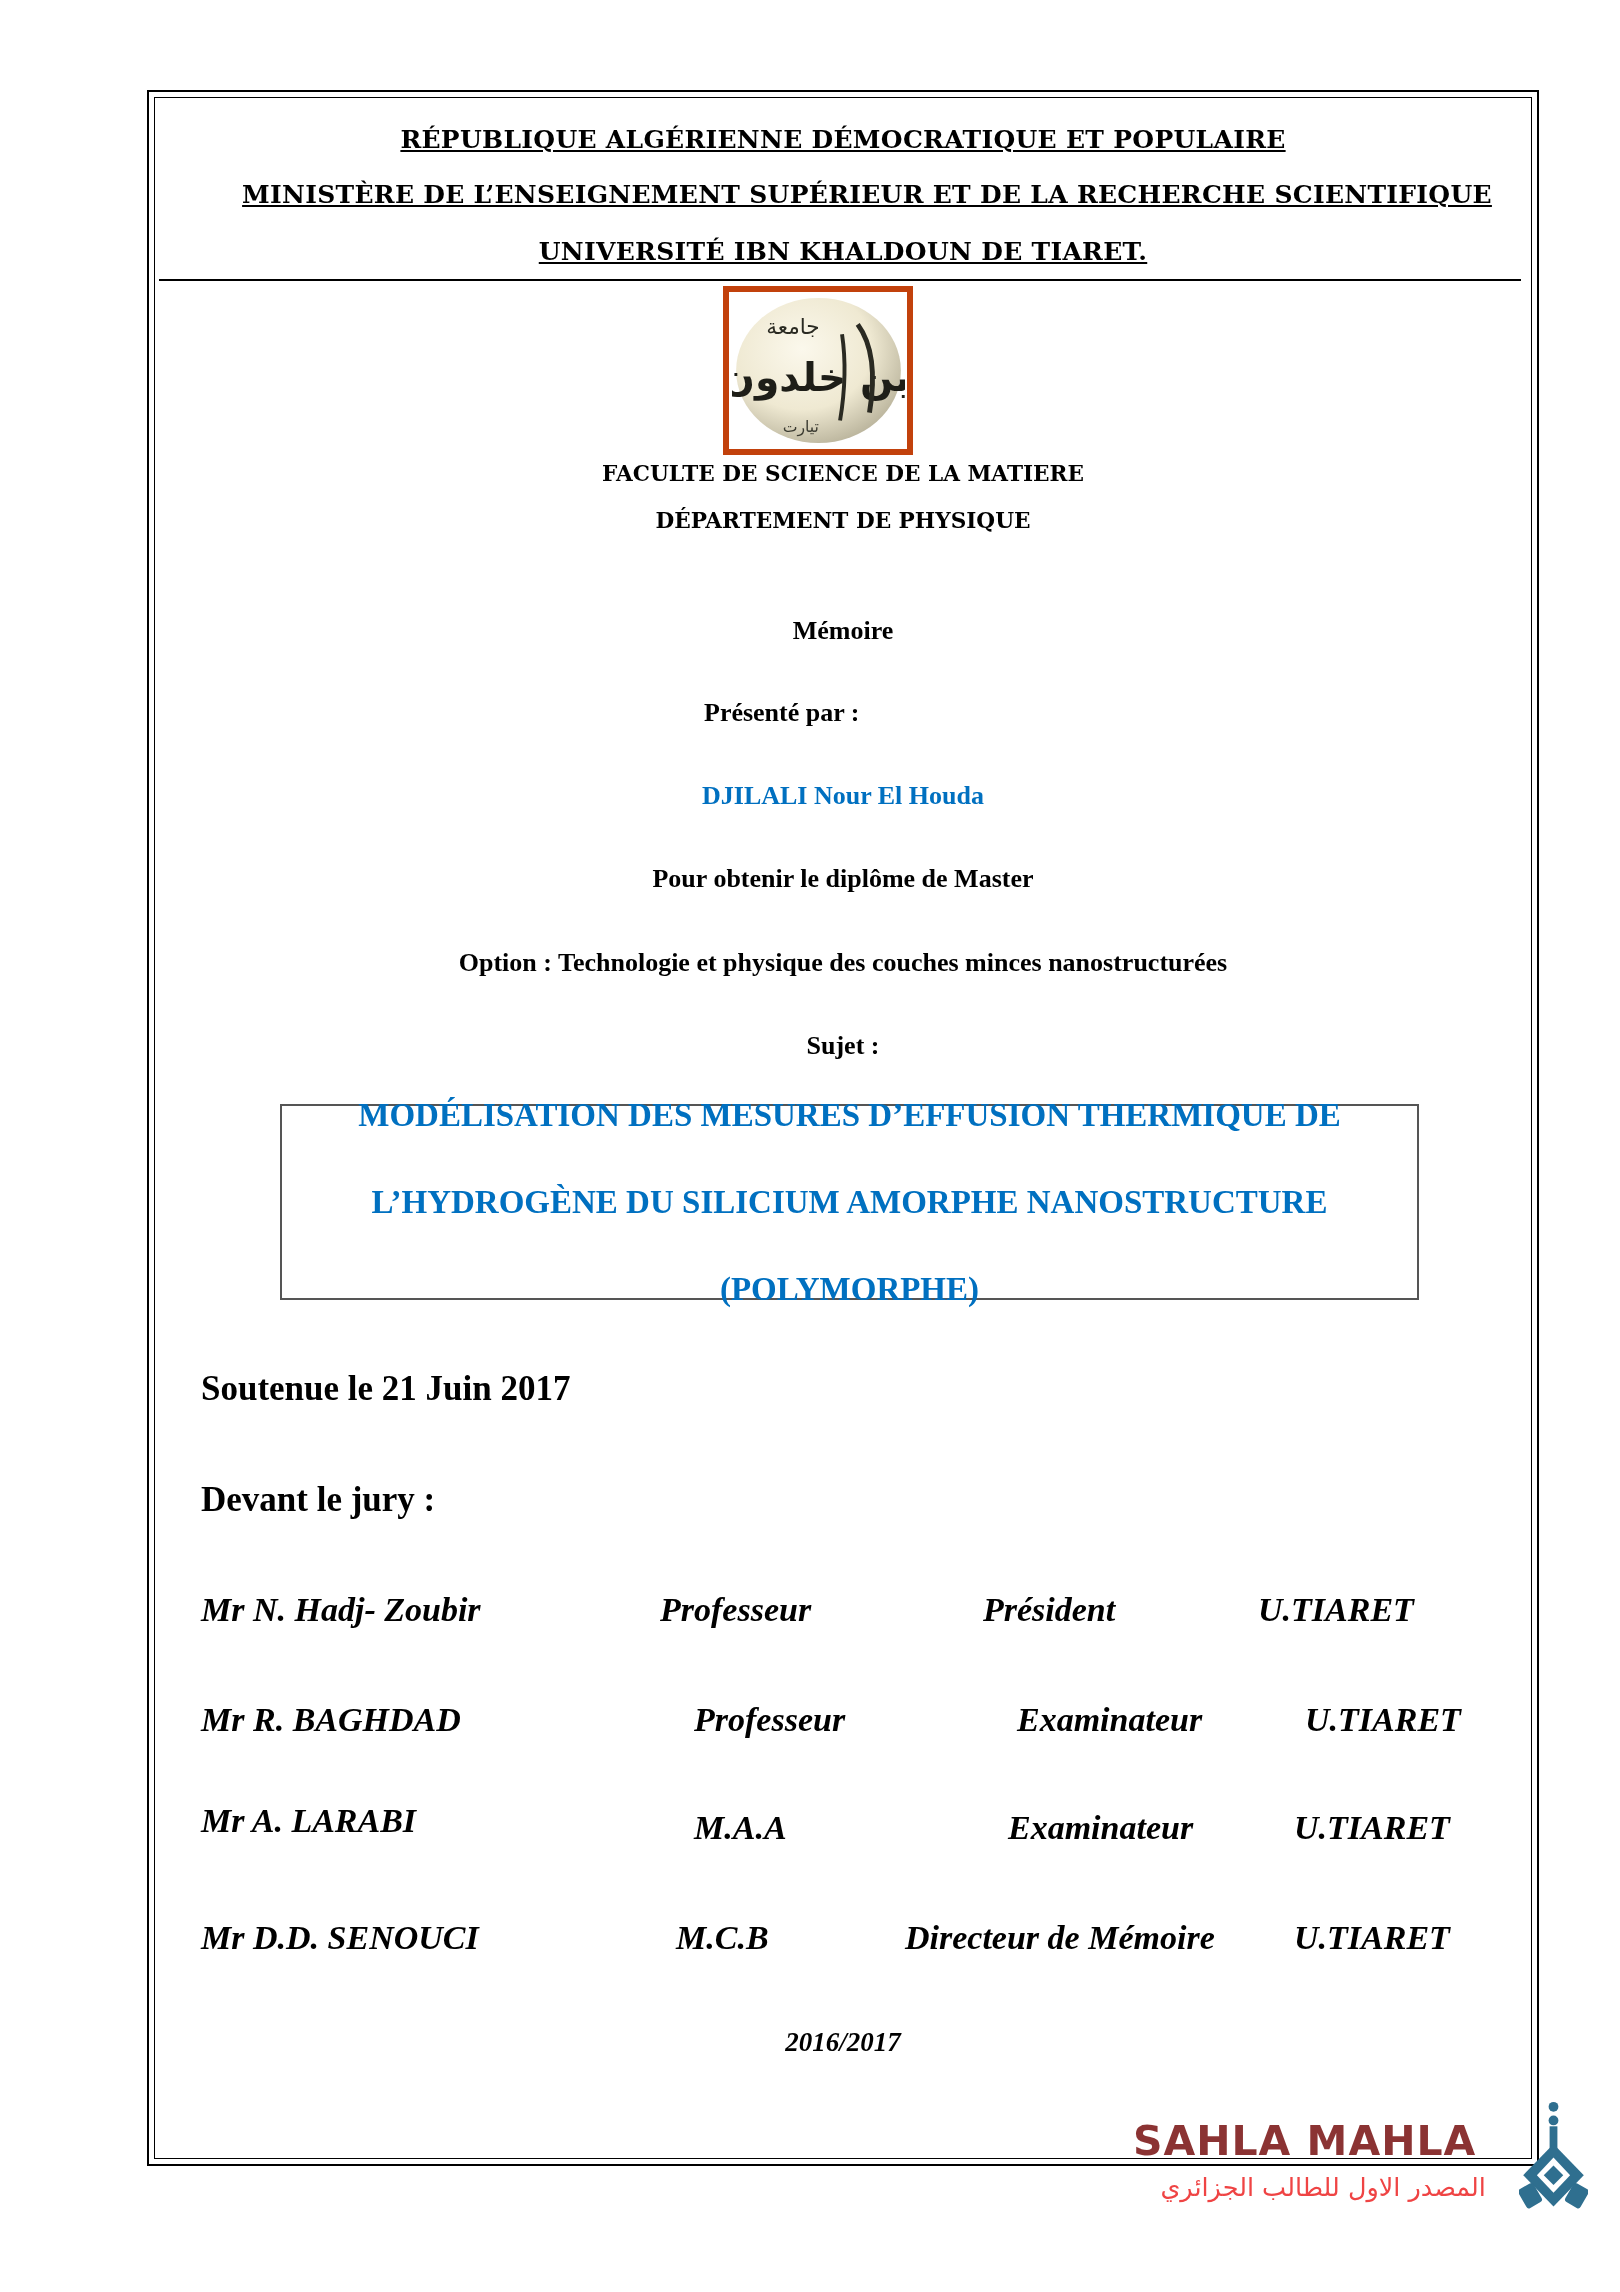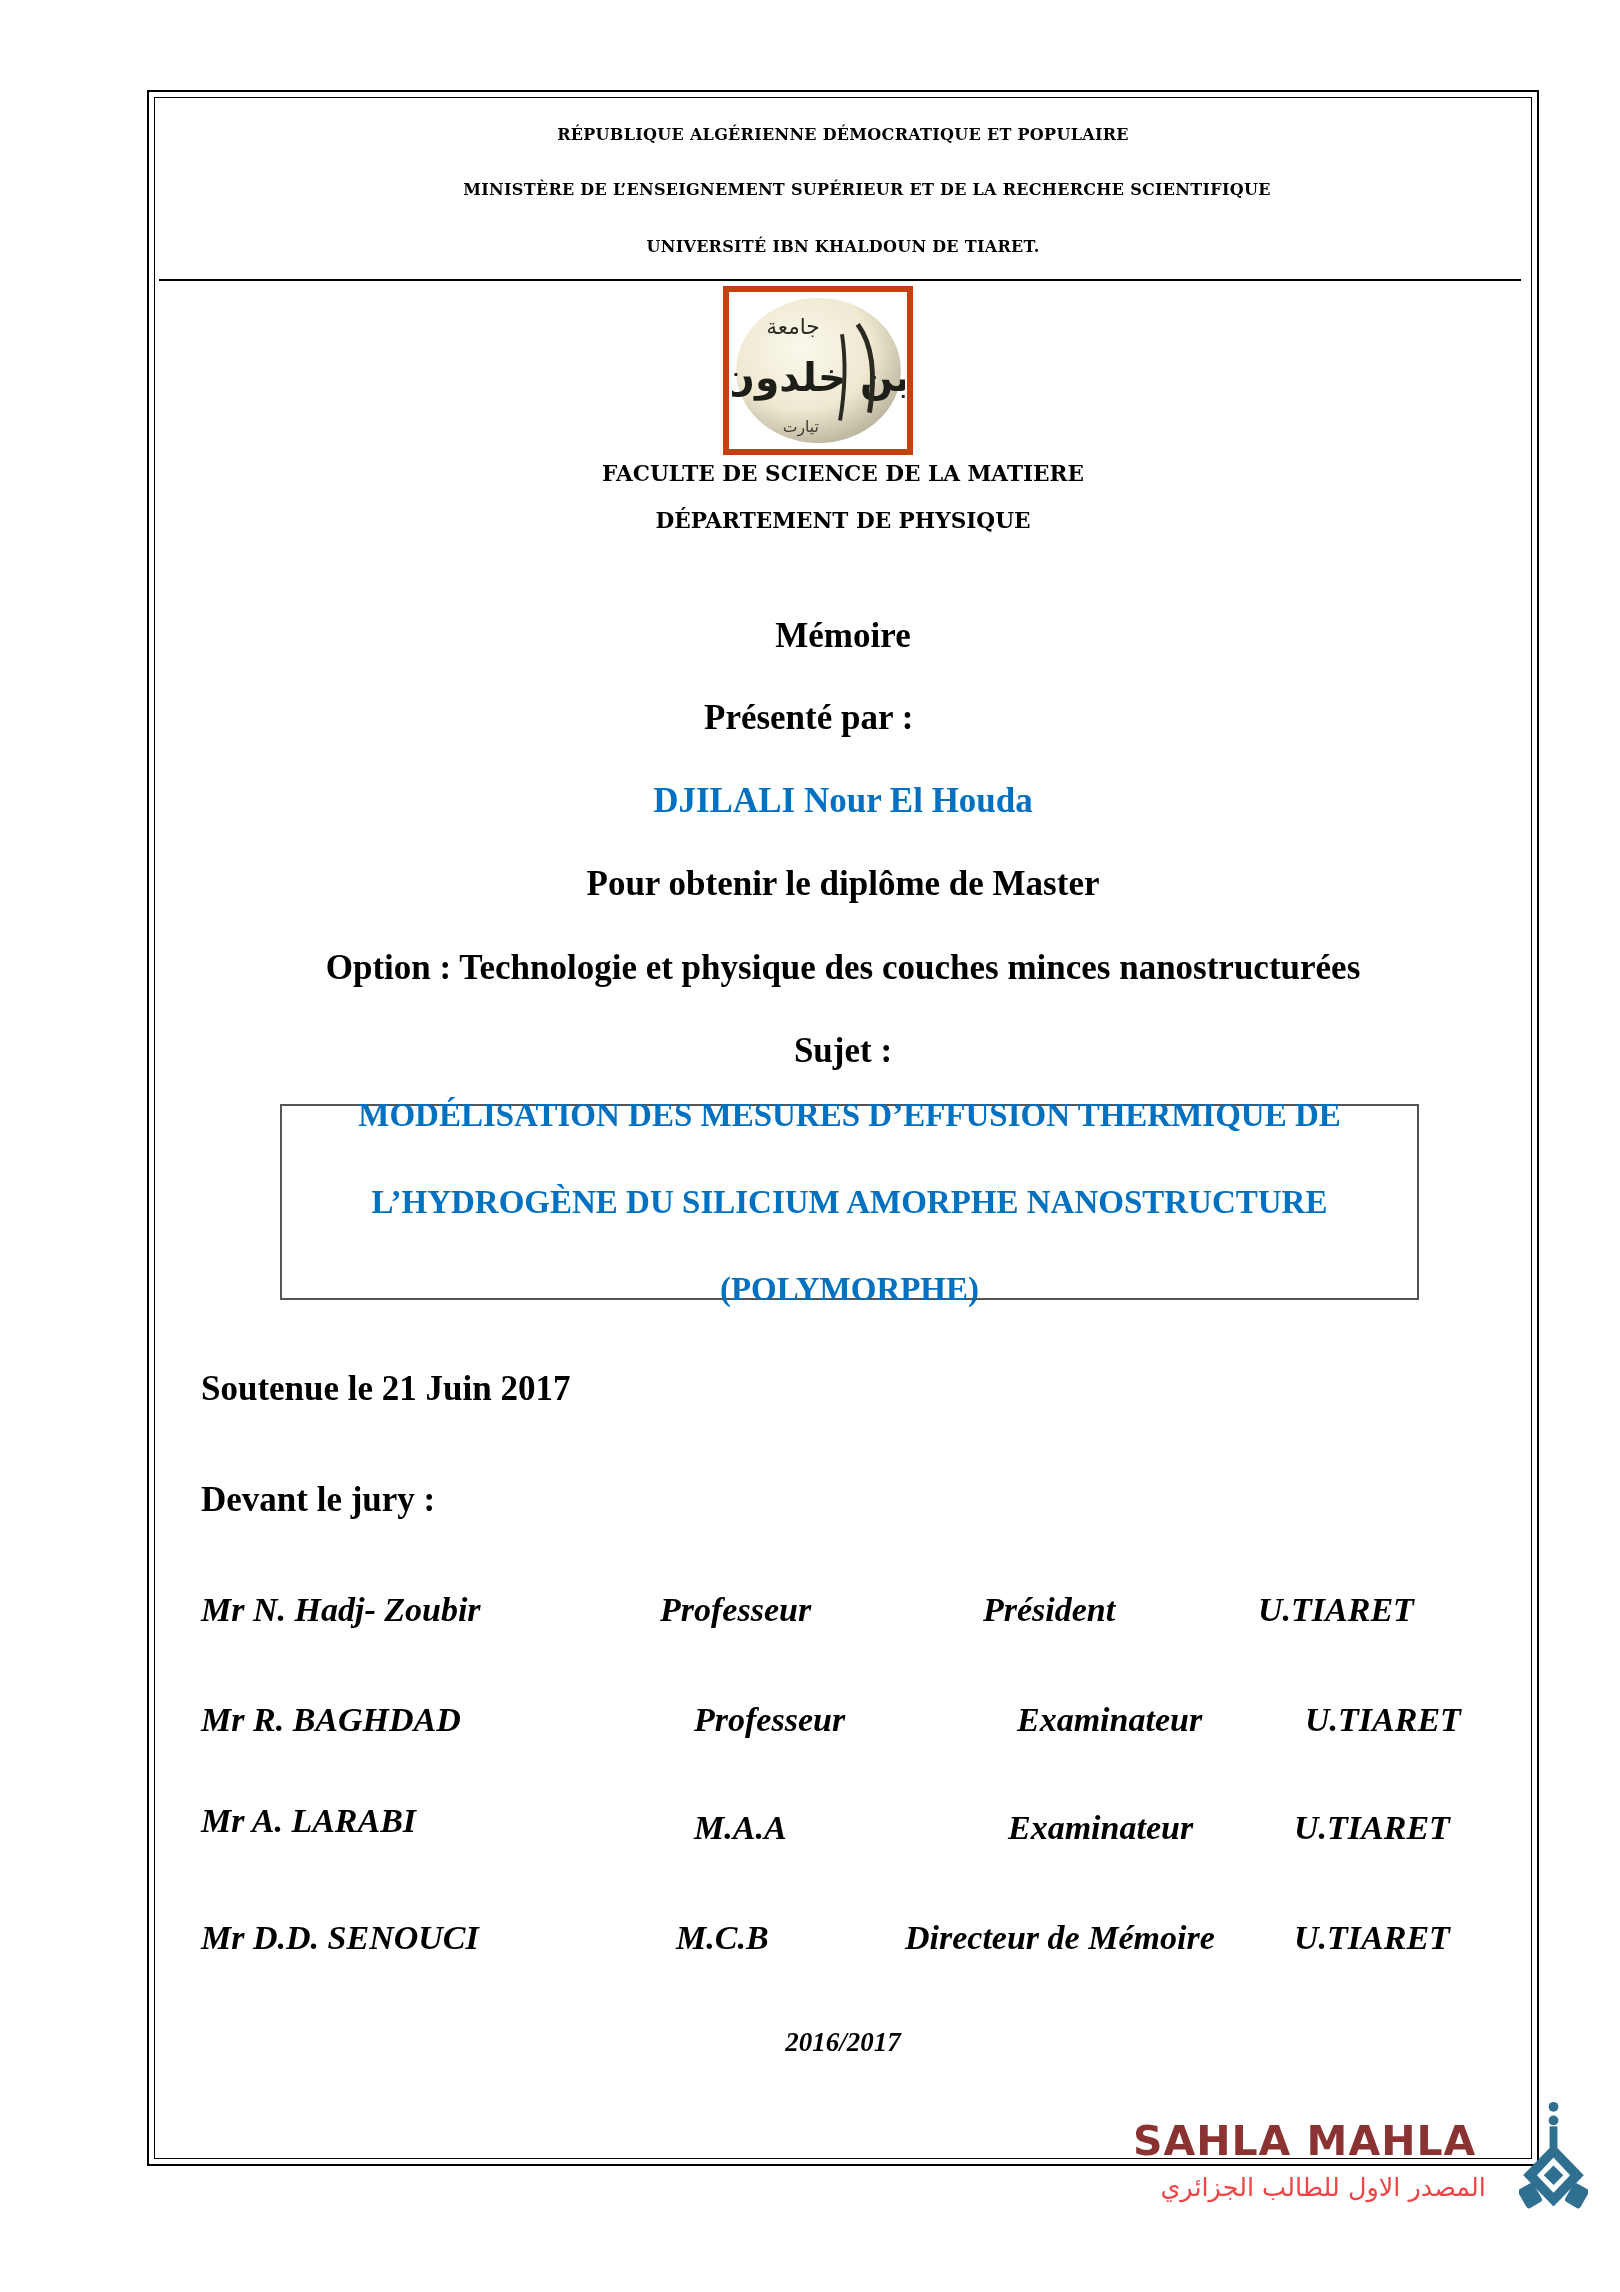--- a/index.html
+++ b/index.html
@@ -35,22 +35,23 @@
     .center-line {
       position: absolute;
       left: 157px;
       width: 1372px;
       text-align: center;
       white-space: nowrap;
     }
     .hdr {
       font-family: "DejaVu Serif", serif;
       font-weight: bold;
-      font-size: 16px;
+      font-size: 25px;
       letter-spacing: 0.3px;
+      text-decoration: underline;
     }
     .separator {
       position: absolute;
       left: 159px;
       top: 279px;
       width: 1362px;
       height: 0;
       border-top: 2px solid #000;
     }
     .logo-box {
@@ -66,21 +67,21 @@
       justify-content: center;
     }
     .fac {
       font-family: "DejaVu Serif", serif;
       font-weight: bold;
       font-size: 21.6px;
     }
     .big {
       font-family: "Liberation Serif", serif;
       font-weight: bold;
-      font-size: 35px;
+      font-size: 26px;
     }
     .blue { color: #0070c0; }
     .topic-box {
       position: absolute;
       left: 280px;
       top: 1104px;
       width: 1139px;
       height: 196px;
       border: 2px solid #555;
       box-sizing: border-box;

